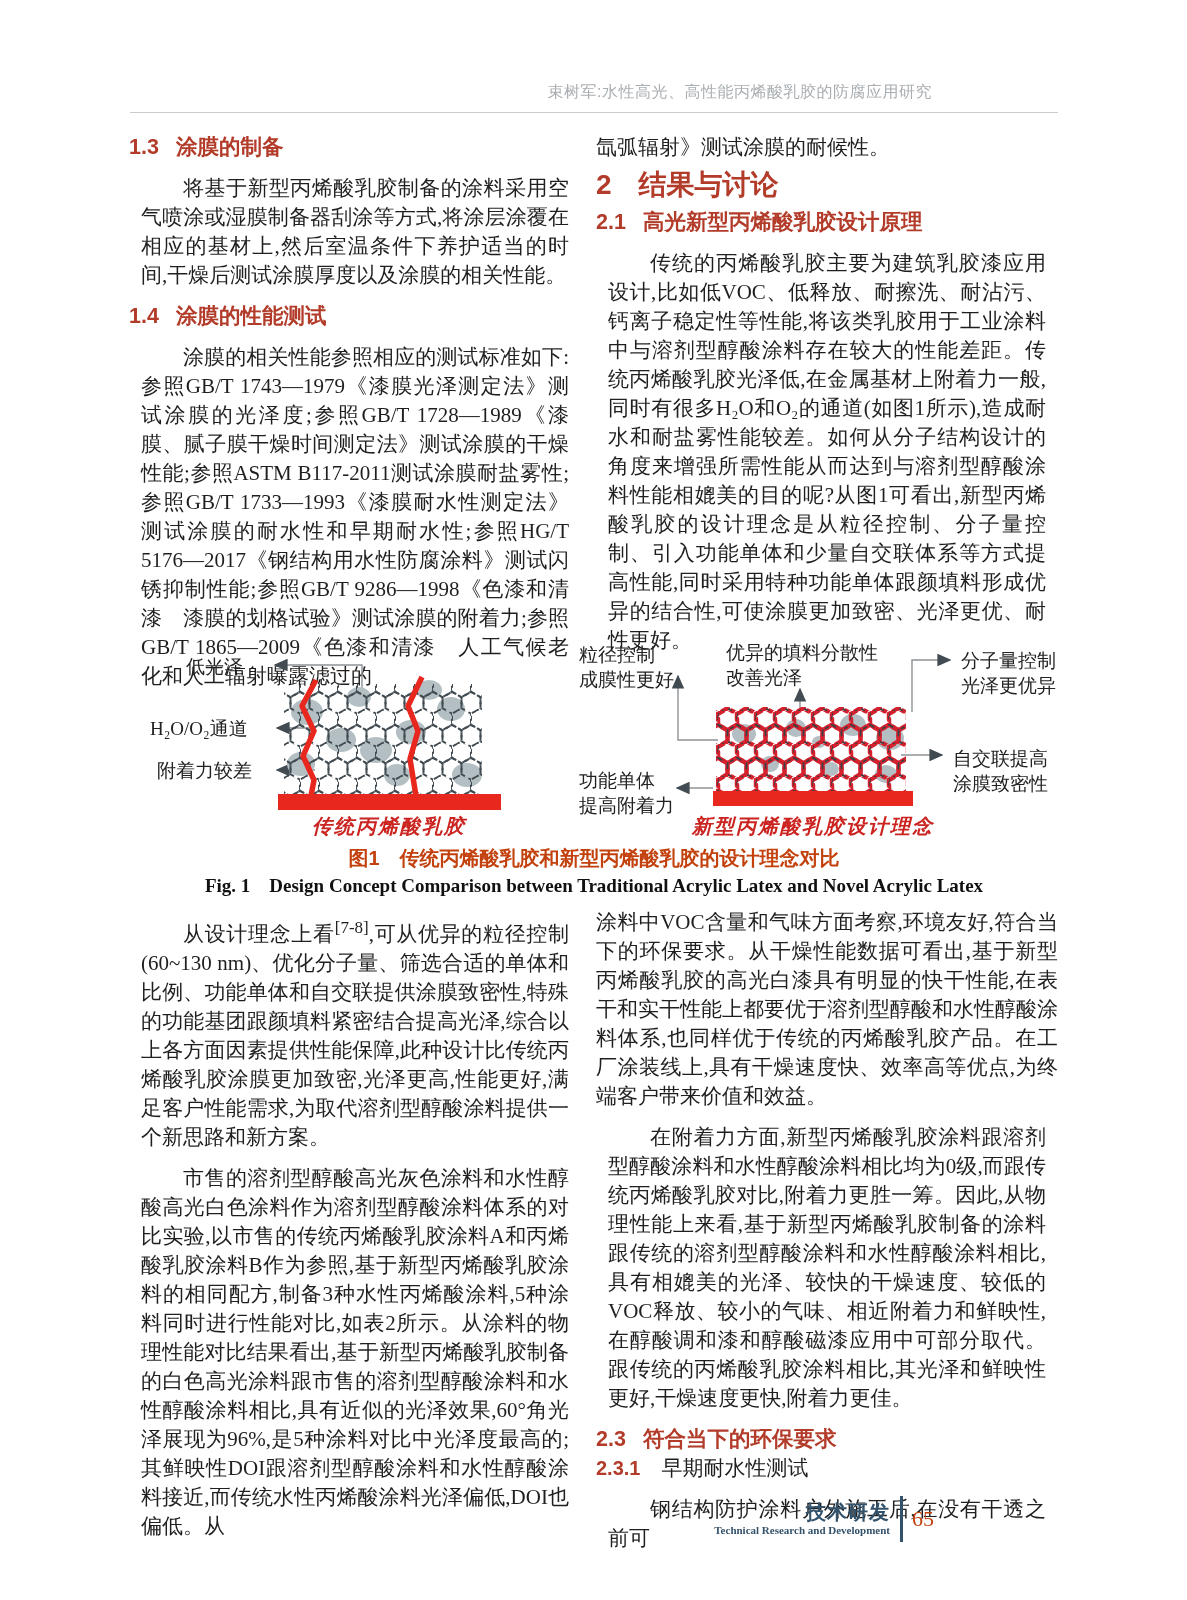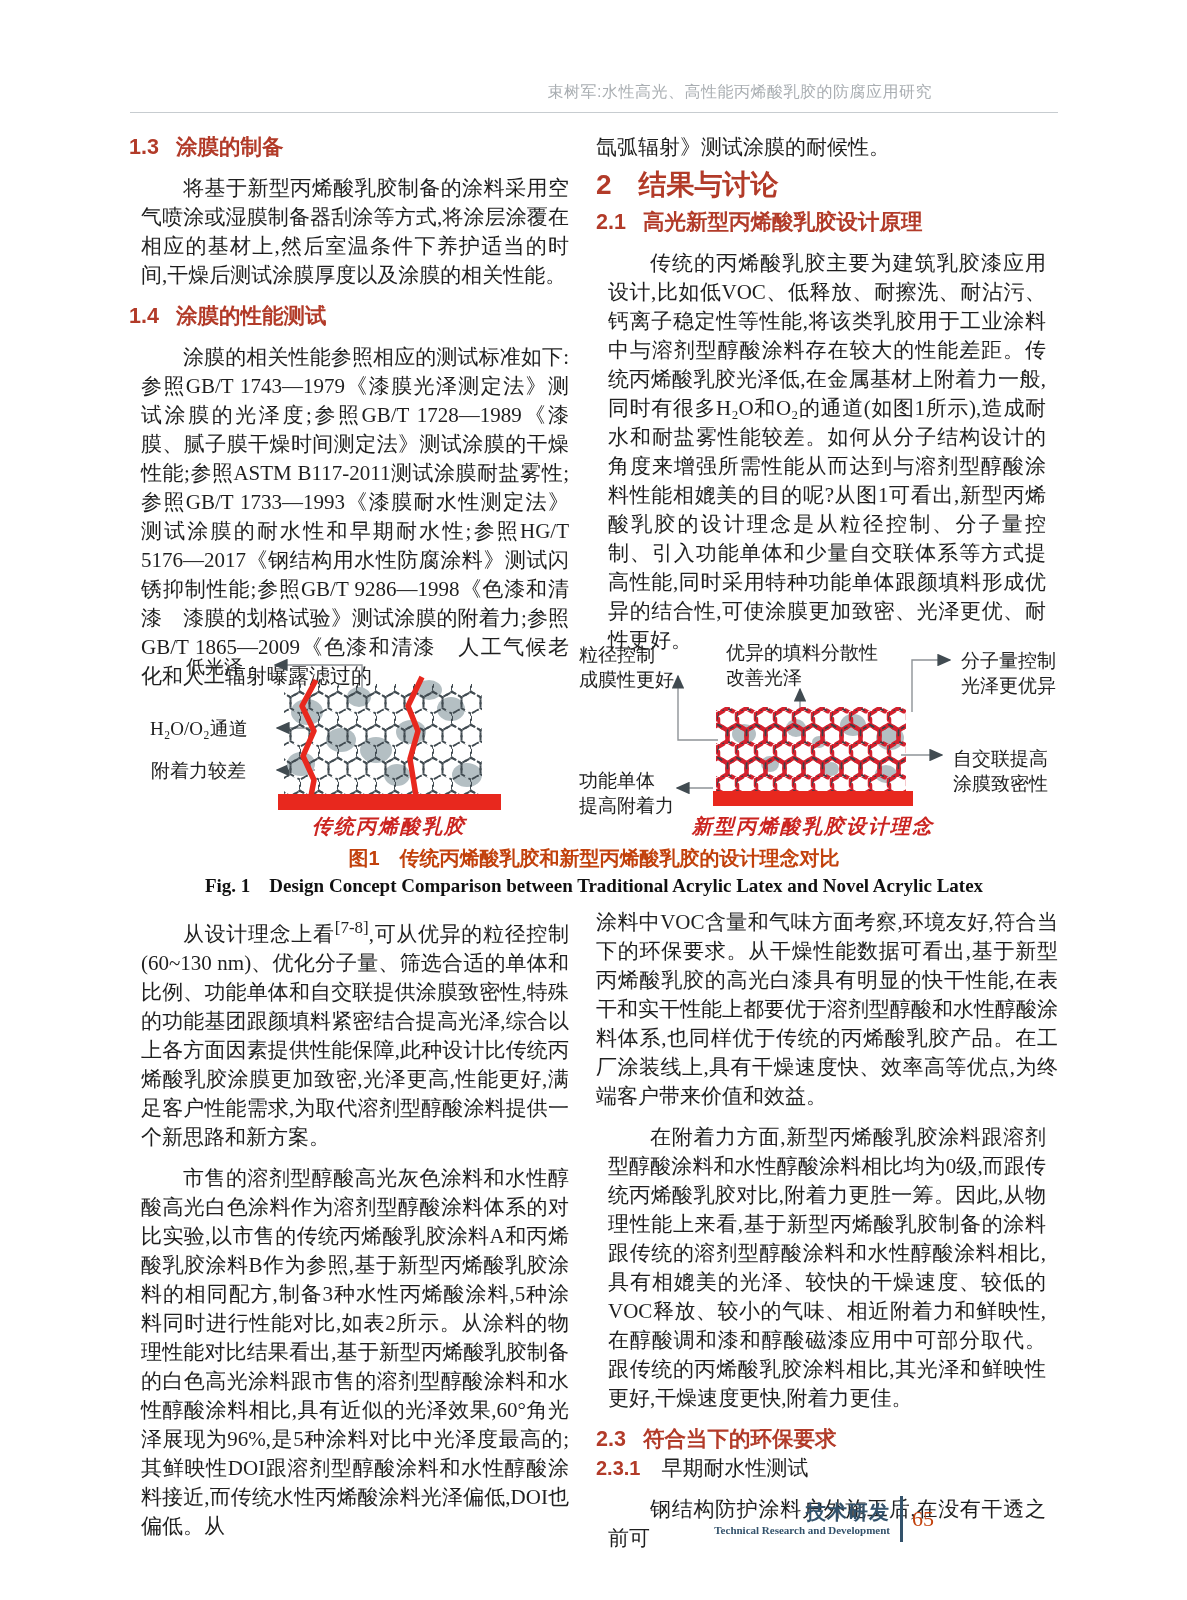--- a/index.html
+++ b/index.html
@@ -173,21 +173,21 @@
           <ellipse cx="690" cy="130" rx="7" ry="6"></ellipse>
         </g>
         <rect x="587" y="95" width="190" height="86" fill="url(#hexR)"></rect>
         <rect x="587" y="95" width="190" height="86" fill="url(#hexRD)"></rect>
         <rect x="584" y="179" width="200" height="15" fill="#e8281e"></rect>
       </g>
     </svg>
 
     <div class="lbl" style="left:57px;top:42px;">低光泽</div>
     <div class="lbl" style="left:21px;top:104px;">H₂O/O₂通道</div>
-    <div class="lbl" style="left:22px;top:146px;">附着力较差</div>
+    <div class="lbl" style="left:28px;top:146px;">附着力较差</div>
     <div class="diagram-caption cap-left">传统丙烯酸乳胶</div>
 
     <div class="lbl" style="left:450px;top:30px;">
       <div>粒径控制</div>
       <div>成膜性更好</div>
     </div>
     <div class="lbl" style="left:597px;top:28px;">
       <div>优异的填料分散性</div>
       <div>改善光泽</div>
     </div>

